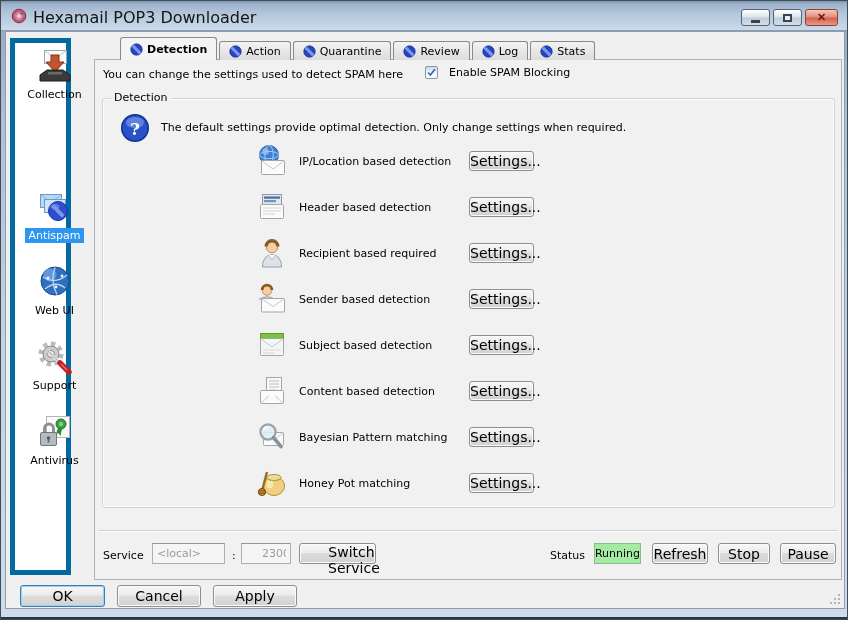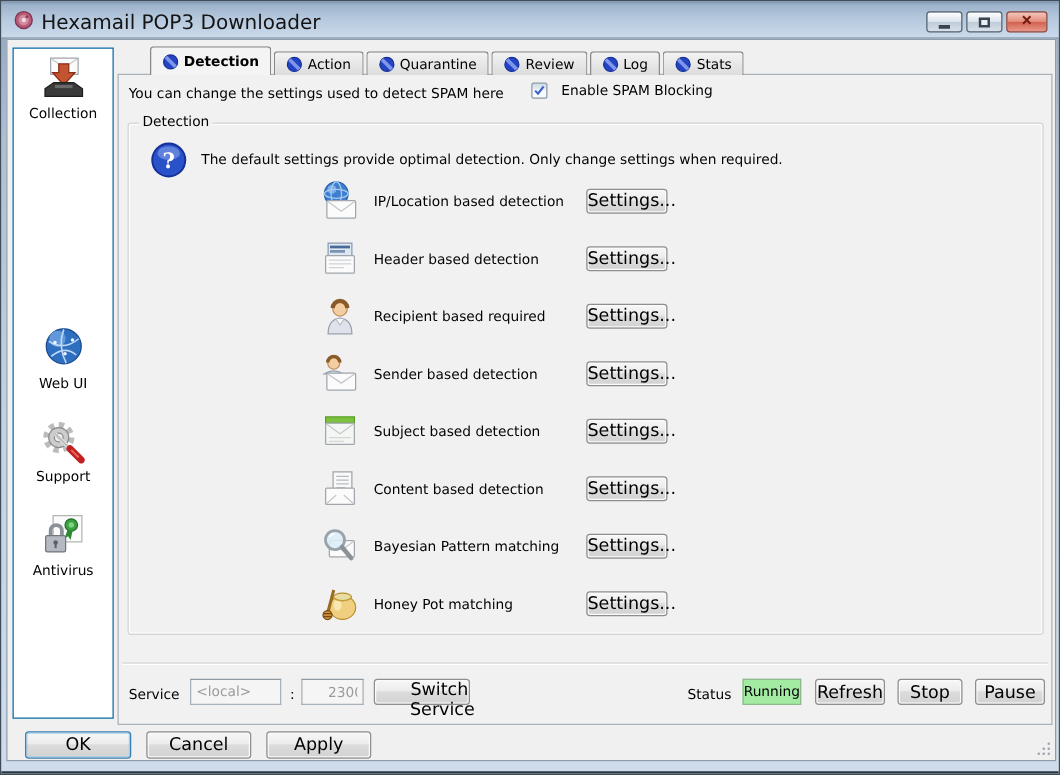--- a/index.html
+++ b/index.html
@@ -25,22 +25,22 @@
     background:linear-gradient(180deg,#f6c6ba 0%,#e28d7c 48%,#d2604e 52%,#e8988a 100%); }
   .glyph-min { width:9px; height:3px; background:#39434d; margin-top:7px; }
   .glyph-restore { width:9px; height:8px; border:2px solid #39434d; background:#e8eef5; }
   .glyph-close { font-size:11px; font-weight:bold; color:#6e1a0e; line-height:1; }
 
   
   .client { position:absolute; left:4px; top:30px; width:840px; height:578px;
     background:#f0f0f0; border:1px solid #8e9cab; }
 
   
-  .sidebar { position:absolute; left:4px; top:6px; width:81px; height:537px;
-    background:#ffffff; border:1px solid #0369a1; }
+  .sidebar { position:absolute; left:4px; top:6px; width:61px; height:537px;
+    background:#ffffff; border:5px solid #0369a1; }
   .side-item { position:absolute; left:0; width:79px; text-align:center; cursor:pointer; }
   .side-item svg { display:block; margin:0 auto; }
   .side-label { display:inline-block; margin-top:3px; padding:1px 3px; color:#000; }
   .side-item.selected .side-label { background:#2e95f0; color:#fff; }
 
   
   .tabstrip { position:absolute; left:114px; top:5px; height:23px; display:flex; align-items:flex-end; z-index:5; }
   .tab { display:flex; align-items:center; gap:4px; padding:0 9px; height:19px;
     background:linear-gradient(180deg,#f3f3f3,#dcdcdc); border:1px solid #898989; border-bottom:none;
     border-radius:3px 3px 0 0; margin-right:2px; cursor:pointer; white-space:nowrap; }
@@ -129,20 +129,31 @@
           <rect x="8.5" y="2.5" width="22" height="13" fill="#fbfbfb" stroke="#a0a6ac"></rect>
           <path d="M9 3 L19.5 10 L30 3" fill="none" stroke="#c4c8cc"></path>
           <path d="M15 7 h8 v7 h5 l-9 10 -9 -10 h5 Z" fill="#c4532f" stroke="#8a3018"></path>
           <path d="M4 27 L11 22 H27 L34 27 V33 H4 Z" fill="#3a3a3a" stroke="#1e1e1e"></path>
           <rect x="12" y="24" width="14" height="2.5" fill="#6a6a6a"></rect>
         </svg>
         <span class="side-label">Collection</span>
       </div>
 
 
+      <div class="side-item selected" style="top:146px;">
+        <svg viewBox="0 0 38 36" width="38" height="36">
+          <rect x="4.5" y="5.5" width="21" height="13" fill="#b8d8f4" stroke="#6a9ac8"></rect>
+          <path d="M5 6 L15 13 L25 6" fill="none" stroke="#8ab4dc"></path>
+          <rect x="8.5" y="10.5" width="21" height="13" fill="#cfe4f8" stroke="#6a9ac8"></rect>
+          <circle cx="22" cy="22" r="9.5" fill="#2a4fd0" stroke="#1a36a0"></circle>
+          <ellipse cx="19" cy="17.5" rx="4.5" ry="2.5" fill="#5f7de4"></ellipse>
+          <rect x="14.5" y="20" width="15" height="4" fill="#7e97ea" transform="rotate(45 22 22)"></rect>
+        </svg>
+        <span class="side-label">Antispam</span>
+      </div>
 
       <div class="side-item" style="top:221px;">
         <svg viewBox="0 0 38 36" width="38" height="36">
           <circle cx="19" cy="17" r="14" fill="#2f6fc0" stroke="#1a4a8a"></circle>
           <circle cx="14" cy="11" r="6.5" fill="#6aa0e0" opacity="0.85"></circle>
           <path d="M7 13 Q19 21 31 11 M9 25 Q20 16 29 24 M19 3.5 Q14 17 21 30.5" stroke="#bcd8f4" stroke-width="1.3" fill="none"></path>
           <circle cx="12" cy="14" r="1.4" fill="#eaf4fe"></circle>
             <circle cx="26" cy="12" r="1.4" fill="#eaf4fe"></circle>
           <circle cx="20" cy="23" r="1.4" fill="#eaf4fe"></circle>
         </svg>

